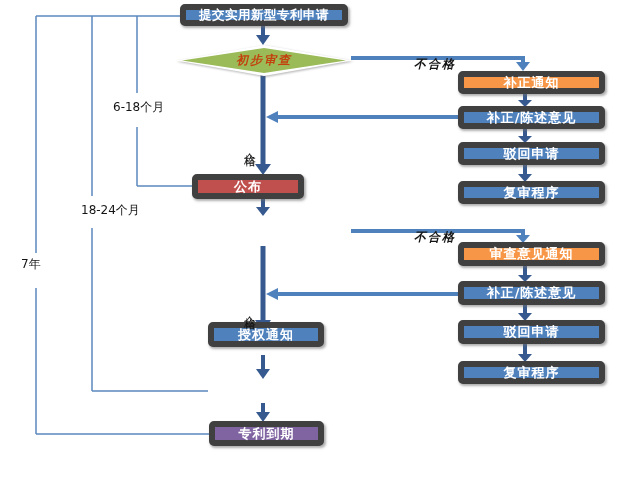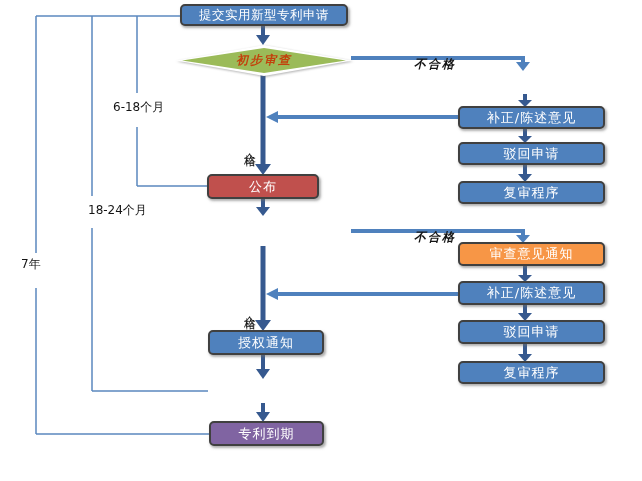--- a/index.html
+++ b/index.html
@@ -4,22 +4,22 @@
 <style>
   html,body{margin:0;padding:0;background:#fff;}
   .canvas{
     position:relative;width:642px;height:481px;background:#ffffff;
     font-family:"DejaVu Sans",sans-serif;overflow:hidden;
   }
   .wires{position:absolute;left:0;top:0;}
   .node{
     position:absolute;box-sizing:border-box;
     display:flex;align-items:center;justify-content:center;
-    color:#fff;font-weight:normal;font-size:13px;letter-spacing:1px;
-    border:2px solid #404040;border-radius:5px;
+    color:#fff;font-weight:bold;font-size:13px;letter-spacing:1px;
+    border:6px solid #404040;border-radius:5px;
     box-shadow:1.5px 2px 2.5px rgba(110,110,110,.55);
   }
   .node.top{font-size:12.5px;letter-spacing:.5px;}
   .diamond{position:absolute;filter:drop-shadow(1px 1.5px 1px rgba(100,100,100,.5));}
   .diamond .shape-outer{
     position:absolute;inset:0;background:#fff;
     clip-path:polygon(50% 0,100% 50%,50% 100%,0 50%);
   }
   .diamond .shape-inner{
     position:absolute;left:6px;right:6px;top:3px;bottom:3px;
@@ -123,39 +123,40 @@
   </svg>
 
   <div class="node top" style="left: 180px; top: 4px; width: 168px; height: 22px; background-color: rgb(79, 129, 189);">提交实用新型专利申请</div>
 
   <div class="diamond" style="left:176px;top:45px;width:176px;height:31px;">
     <div class="shape-outer"></div>
     <div class="shape-inner" style="background-color: rgb(155, 187, 89);"></div>
     <div class="dlabel">初步审查</div>
   </div>
 
-  <div class="node" style="left: 207px; top: 174px; width: 112px; height: 25px; background-color: rgb(192, 80, 77);">公布</div>
+  <div class="node" style="left: 192px; top: 174px; width: 112px; height: 25px; background-color: rgb(192, 80, 77);">公布</div>
 
 
-  <div class="node" style="left: 208px; top: 330px; width: 116px; height: 25px; background-color: rgb(79, 129, 189);">授权通知</div>
+  <div class="node" style="left: 208px; top: 322px; width: 116px; height: 25px; background-color: rgb(79, 129, 189);">授权通知</div>
 
 
   <div class="node" style="left: 209px; top: 421px; width: 115px; height: 25px; background-color: rgb(128, 100, 162);">专利到期</div>
 
+  <div class="node" style="left: 458px; top: 71px; width: 147px; height: 23px; background-color: rgb(247, 150, 70);">补正通知</div>
   <div class="node" style="left: 458px; top: 106px; width: 147px; height: 23px; background-color: rgb(79, 129, 189);">补正/陈述意见</div>
   <div class="node" style="left: 458px; top: 142px; width: 147px; height: 23px; background-color: rgb(79, 129, 189);">驳回申请</div>
   <div class="node" style="left: 458px; top: 181px; width: 147px; height: 23px; background-color: rgb(79, 129, 189);">复审程序</div>
 
   <div class="node" style="left: 458px; top: 242px; width: 147px; height: 24px; background-color: rgb(247, 150, 70);">审查意见通知</div>
   <div class="node" style="left: 458px; top: 281px; width: 147px; height: 24px; background-color: rgb(79, 129, 189);">补正/陈述意见</div>
   <div class="node" style="left: 458px; top: 320px; width: 147px; height: 24px; background-color: rgb(79, 129, 189);">驳回申请</div>
   <div class="node" style="left: 458px; top: 361px; width: 147px; height: 23px; background-color: rgb(79, 129, 189);">复审程序</div>
 
   <div class="edge-label script" style="left:414px;top:40px;">不合格</div>
   <div class="edge-label script" style="left:414px;top:213px;">不合格</div>
   <div class="edge-label vertical" style="left:243px;top:127px;height:42px;">合格</div>
   <div class="edge-label vertical" style="left:243px;top:290px;height:42px;">合格</div>
 
   <div class="duration" style="left:113px;top:99px;text-align:right;">6-18个月</div>
-  <div class="duration" style="left:88px;top:202px;">18-24个月</div>
+  <div class="duration" style="left:81px;top:202px;">18-24个月</div>
   <div class="duration" style="left:21px;top:256px;">7年</div>
 
 </div>
 
 </body></html>

